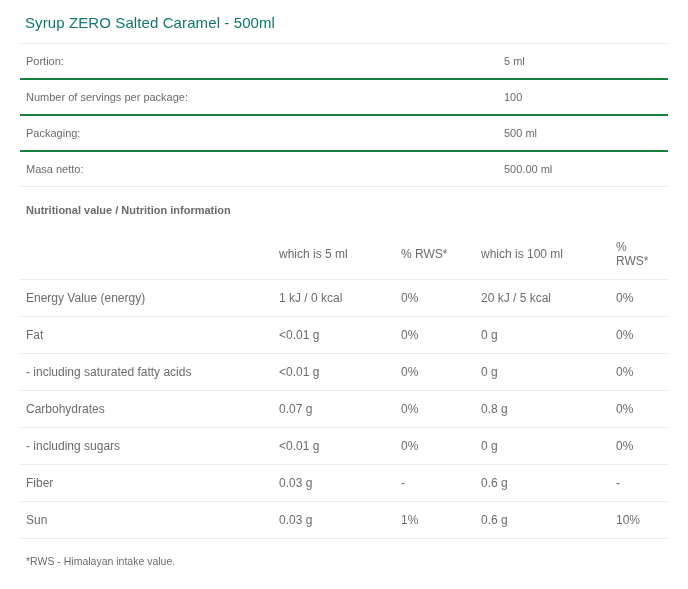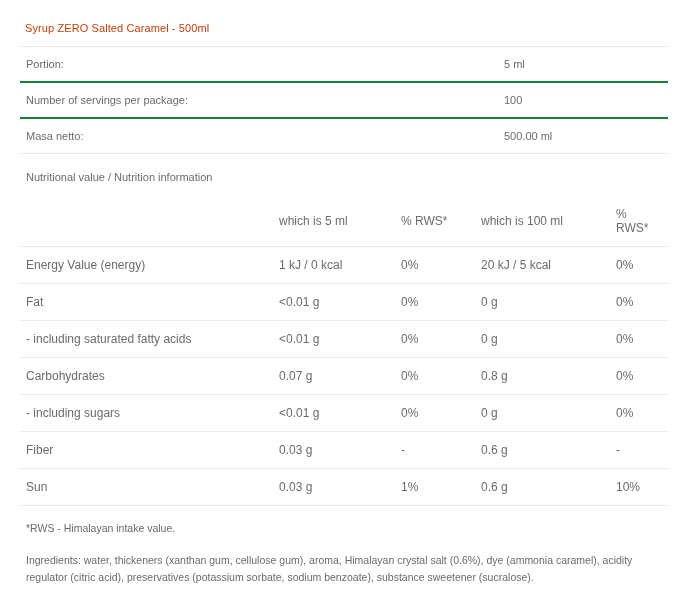--- a/index.html
+++ b/index.html
@@ -14,23 +14,23 @@
     font-family: "Liberation Sans", sans-serif;
     color: #4a4a4a;
     font-size: 11px;
     overflow: hidden;
   }
   .page {
     width: 688px;
     padding: 0 20px;
   }
   .product-title {
-    font-size: 11px;
-    color: #c2410c;
-    padding: 22px 0 12px 5px;
+    font-size: 15px;
+    color: #0f766e;
+    padding: 14px 0 12px 5px;
     font-weight: 400;
     letter-spacing: 0.1px;
   }
   table {
     width: 100%;
     border-collapse: collapse;
   }
   .info-table td {
     border-top: 2px solid #15803d;
     border-bottom: 1px solid #ececec;
@@ -39,20 +39,21 @@
     color: #6b6b6b;
     vertical-align: middle;
   }
   .info-table tr td:first-child { width: 478px; }
   .info-table tr:first-child td { border-top: 1px solid #ececec; }
 
   .section-label {
     padding: 17px 6px 13px 6px;
     font-size: 11px;
     color: #6b6b6b;
+    font-weight: bold;
   }
 
   .nutri-table {
     width: 100%;
     border-collapse: collapse;
     table-layout: fixed;
   }
   .nutri-table th, .nutri-table td {
     border-top: 1px solid #ececec;
     border-bottom: 1px solid #ececec;
@@ -96,20 +97,24 @@
 
   <table class="info-table">
     <tbody>
       <tr>
         <td>Portion:</td>
         <td>5 ml</td>
       </tr>
       <tr>
         <td>Number of servings per package:</td>
         <td>100</td>
+      </tr>
+      <tr>
+        <td>Packaging:</td>
+        <td>500 ml</td>
       </tr>
       <tr>
         <td>Masa netto:</td>
         <td>500.00 ml</td>
       </tr>
     </tbody>
   </table>
 
   <div class="section-label">Nutritional value / Nutrition information</div>
 

